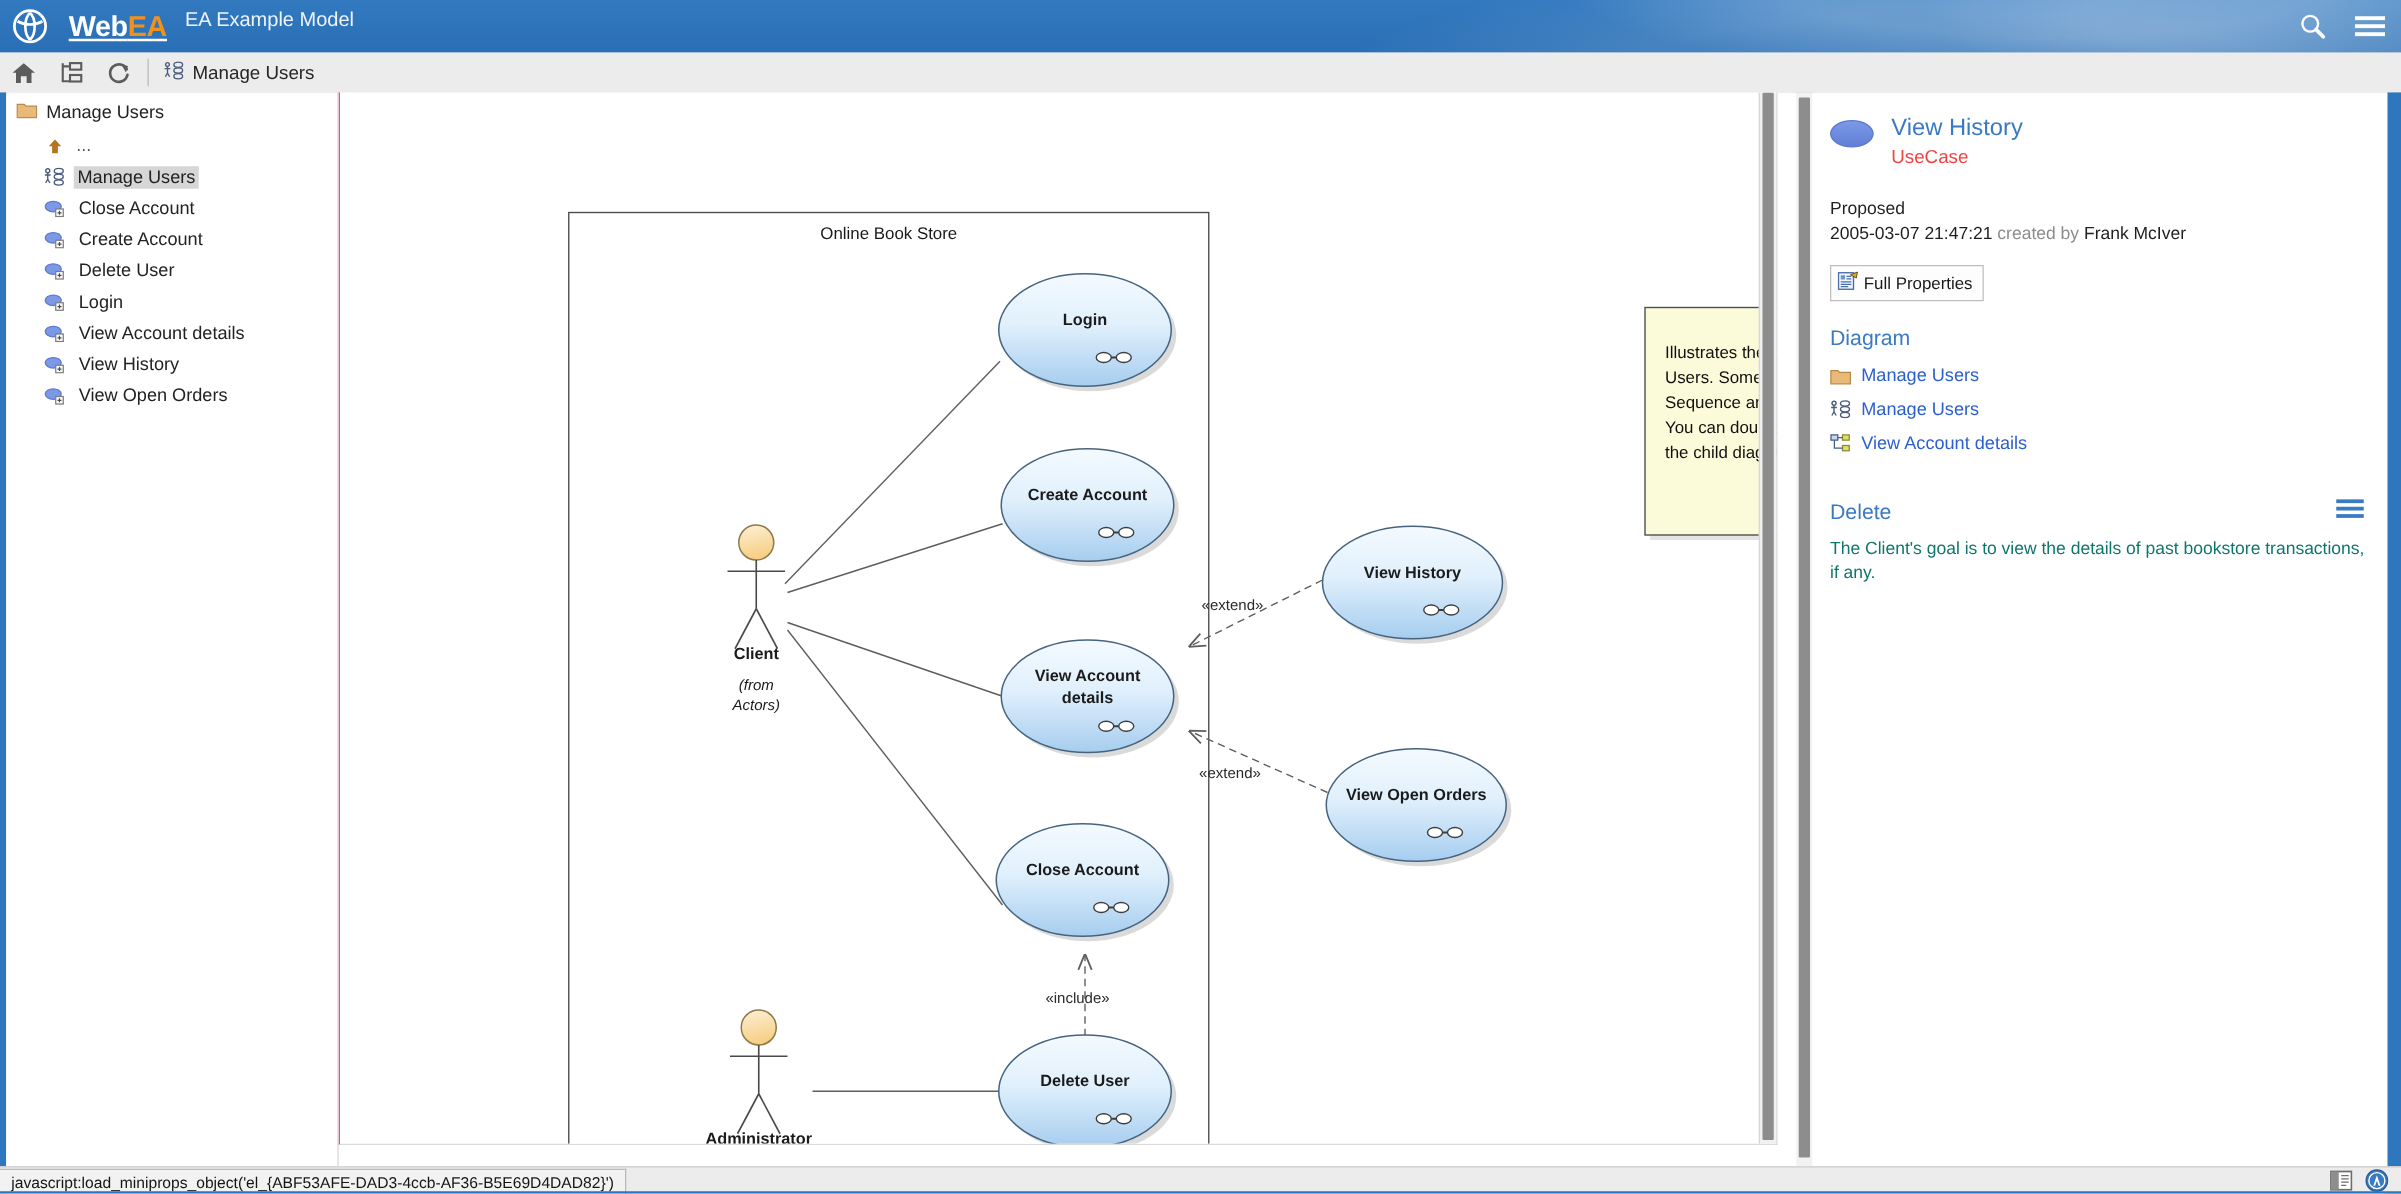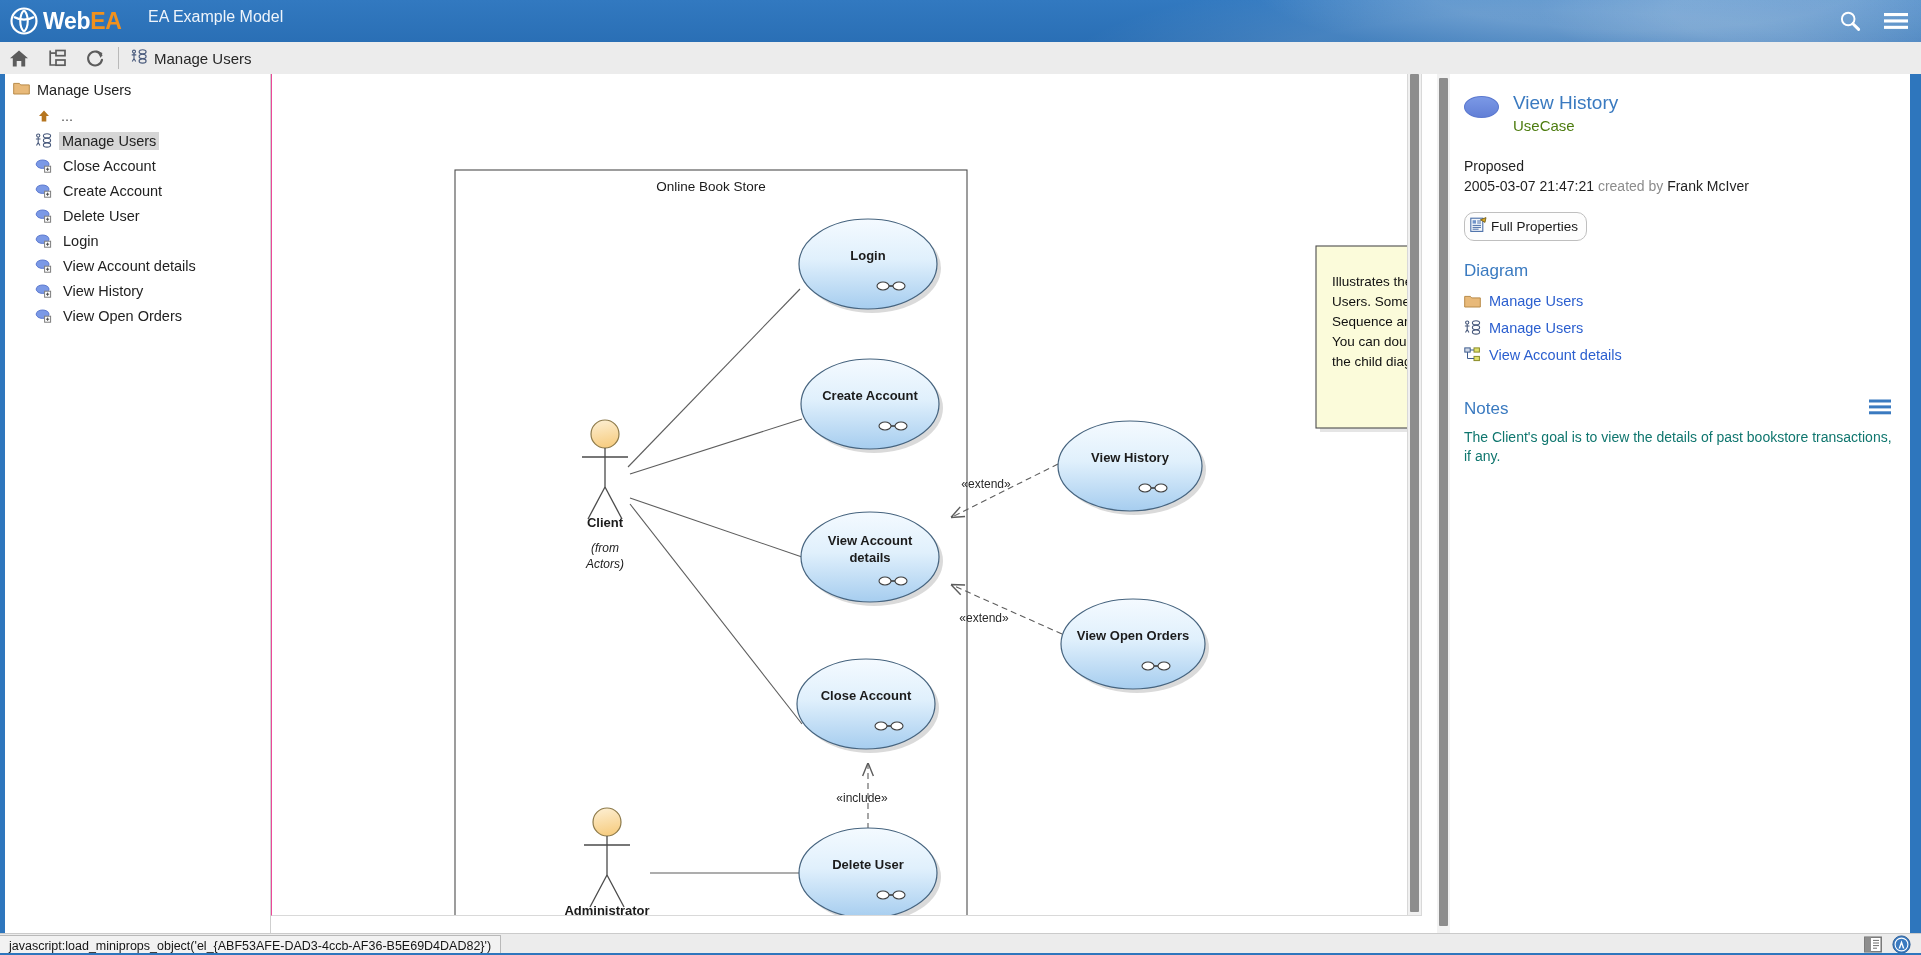--- a/index.html
+++ b/index.html
@@ -18,21 +18,21 @@
     background-image:
       radial-gradient(ellipse 560px 120px at 1640px -18px, rgba(255,255,255,.18) 0 40%, rgba(255,255,255,0) 70%),
       radial-gradient(ellipse 700px 150px at 1560px 74px, rgba(255,255,255,.13) 0 42%, rgba(255,255,255,0) 72%),
       radial-gradient(ellipse 420px 95px at 1840px 10px, rgba(255,255,255,.15) 0 40%, rgba(255,255,255,0) 72%),
       linear-gradient(#3279c0,#2a6fb5);
     overflow:hidden;
   }
   .logo-wrap{position:absolute;left:10px;top:3px;display:flex;align-items:center;height:36px;}
   .logo-mark{width:28px;height:28px;position:relative;}
   .logo-mark svg{display:block;}
-  .logo-text{font-size:23px;font-weight:bold;color:#fff;letter-spacing:-.3px;margin-left:5px;}
+  .logo-text{font-size:23px;font-weight:bold;color:#fff;letter-spacing:-.3px;margin-left:17px;text-decoration:underline;}
   .logo-text .ea{color:#f0911e;}
   .model-name{
     position:absolute;left:148px;top:8px;font-size:16px;color:#eef4fb;
   }
   .hdr-icons{position:absolute;right:12px;top:0;height:42px;display:flex;align-items:center;gap:22px;}
   .icon-btn{cursor:pointer;display:flex;align-items:center;justify-content:center;}
 
   
   .toolbar{
     position:absolute;left:0;top:42px;width:1921px;height:32px;
@@ -90,28 +90,28 @@
     position:absolute;left:1450px;top:74px;width:460px;height:859px;background:#fff;overflow:hidden;
   }
   .rightrail{position:absolute;left:1910px;top:74px;width:11px;height:881px;background:#2e76bd;}
   .rp-head{display:flex;align-items:flex-start;gap:14px;padding:18px 16px 0 14px;}
   .rp-ellipse{
     width:33px;height:20px;border-radius:50%;background:#6f8fe0;
     background-image:linear-gradient(#7b99e6,#627fd6);
     border:1px solid #5c79cf;margin-top:4px;flex:0 0 auto;
   }
   .rp-title{font-size:19px;color:#3a7ac0;line-height:22px;}
-  .rp-subtitle{font-size:15px;color:#4d7c0f;margin-top:3px;}
+  .rp-subtitle{font-size:15px;color:#ef4444;margin-top:3px;}
   .rp-meta{padding:22px 0 0 14px;font-size:14px;line-height:20px;color:#1f1f1f;}
   .rp-meta .dim{color:#8c8c8c;}
   .rp-meta .strong{color:#1f1f1f;}
   .fullprops{
     margin:16px 0 0 14px;display:inline-flex;align-items:center;gap:4px;
     border:1px solid #bfbfbf;background:#fdfdfd;padding:4px 8px 4px 5px;
-    font-size:13.5px;color:#1a1a1a;cursor:pointer;border-radius:10px;
+    font-size:13.5px;color:#1a1a1a;cursor:pointer;border-radius:0;
   }
   .rp-section{font-size:17px;color:#3a7ac0;margin:20px 0 6px 14px;}
   .loc-list{margin:0 0 0 14px;}
   .loc-item{display:flex;align-items:center;gap:8px;height:27px;font-size:14.5px;color:#2b5fcf;cursor:pointer;}
   .notes-hdr{display:flex;align-items:center;justify-content:space-between;margin:30px 18px 0 14px;}
   .notes-hdr .rp-section{margin:0;}
   .notes-body{margin:8px 16px 0 14px;font-size:14px;line-height:19px;color:#0f766e;}
 
   
   .statusbar{
@@ -535,21 +535,21 @@
               <rect x="10" y="0.9" width="5.4" height="4.2" fill="#dfe06b" stroke="#8a8b28" stroke-width="1"></rect>
               <rect x="10" y="9.4" width="5.4" height="4.2" fill="#dfe06b" stroke="#8a8b28" stroke-width="1"></rect>
               <path d="M3.5 5.1 V11.5 H10 M6.2 3 H10" stroke="#3e5c8e" stroke-width="1" fill="none"></path>
             </svg>
           </span>
           <span>View Account details</span>
         </div>
       </div>
 
     <div class="notes-hdr">
-      <div class="rp-section">Notes</div>
+      <div class="rp-section">Delete</div>
       <span>
         <svg width="24" height="18" viewBox="0 0 24 18">
           <rect x="1" y="1.5" width="22" height="3" fill="#3a7ac0"></rect>
           <rect x="1" y="7.4" width="22" height="3" fill="#3a7ac0"></rect>
           <rect x="1" y="13.3" width="22" height="3" fill="#3a7ac0"></rect>
         </svg>
       </span>
     </div>
     <div class="notes-body">The Client's goal is to view the details of past bookstore transactions, if any.</div>
   </div>

